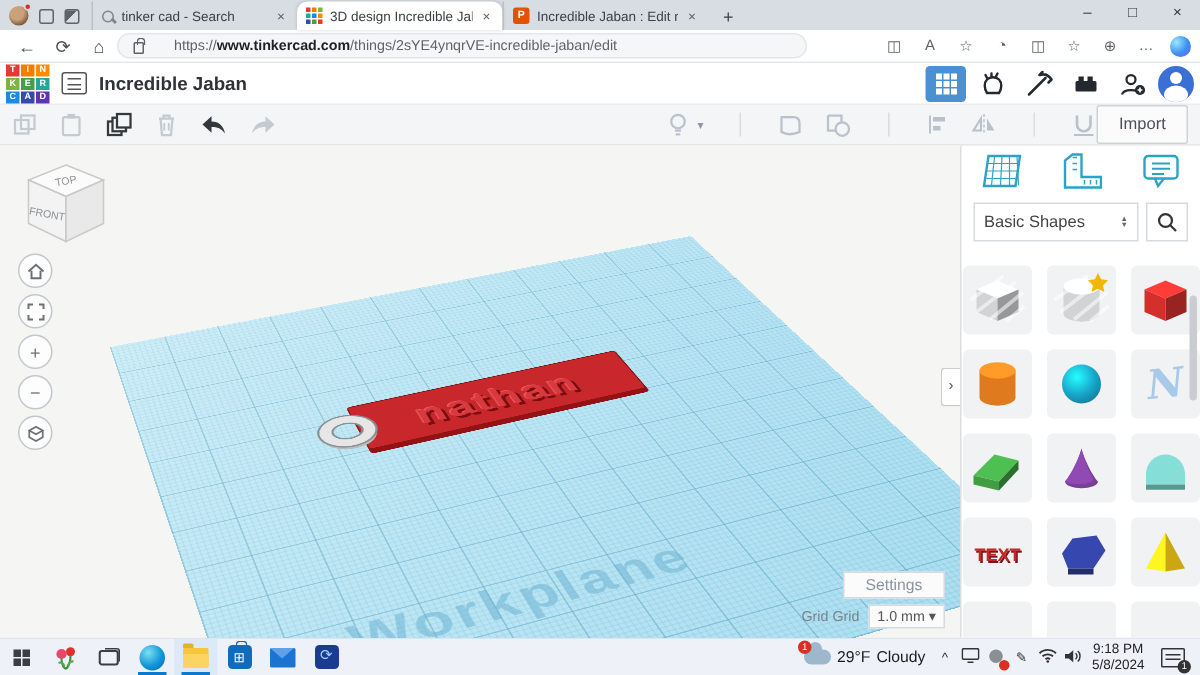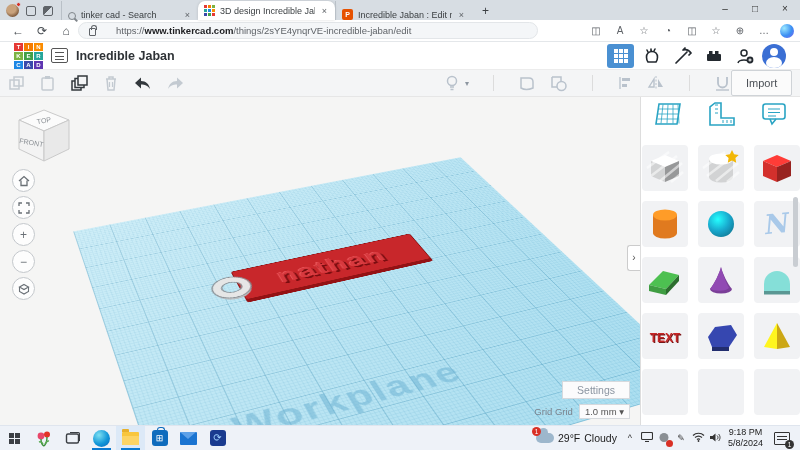--- a/index.html
+++ b/index.html
@@ -10,21 +10,21 @@
   .tabstrip { position:relative; height:20px; background:#d7dde3; display:flex; align-items:flex-end; }
   .ts-left { display:flex; align-items:center; gap:7px; padding:0 8px 3px 6px; }
   .avatar-mini { position:relative; width:13px; height:13px; border-radius:50%;
     background:radial-gradient(circle at 40% 35%, #c9a27c 0 40%, #7a5537 75%, #4c3824); }
   .avatar-mini .dot { position:absolute; right:-2px; top:-2px; width:5px; height:5px; border-radius:50%; background:#d93025; border:1px solid #d7dde3; }
   .sq-icon { width:10px; height:10px; border:1.4px solid #5f6368; border-radius:2px; }
   .sq-icon.fill-corner { background:linear-gradient(135deg,#5f6368 45%,transparent 46%); }
   .tab { position:relative; display:flex; align-items:center; gap:5px; width:137px; height:19px; padding:0 6px; font-size:9px; color:#3c4043; }
   .tab .title { flex:1; white-space:nowrap; overflow:hidden; }
   .tab .x { font-size:9px; color:#5f6368; padding:0 2px; }
-  .tab.inactive { border-left:1px solid #b9c0c7;align-items:flex-end; }
+  .tab.inactive { border-left:1px solid #b9c0c7; }
   .tab.active { background:#ffffff; border-radius:7px 7px 0 0; border-left:none; box-shadow:0 0 3px rgba(0,0,0,.15); }
   .fav { width:11px; height:11px; flex:0 0 auto; }
   .fav-search { border:1.5px solid #80868b; border-radius:50%; width:8px; height:8px; position:relative; }
   .fav-search::after { content:""; position:absolute; width:4px; height:1.5px; background:#80868b; transform:rotate(45deg); right:-3px; bottom:-1px; }
   .fav-grid { display:grid; grid-template-columns:repeat(3,1fr); gap:1px; }
   .fav-grid i { width:3px; height:3px; }
   .fav-print { background:#e65100; border-radius:2px; color:#fff; font-size:7px; line-height:11px; text-align:center; font-weight:bold; }
   .newtab { font-size:12px; color:#3c4043; padding:0 10px 2px 10px; }
   .win-controls { margin-left:auto; display:flex; align-self:flex-start; }
   .win-controls span { width:30px; height:18px; text-align:center; font-size:10px; line-height:18px; color:#333; }
@@ -34,21 +34,21 @@
   .nav-glyph { font-size:12px; color:#4a4f54; width:24px; text-align:center; }
   .url-pill { display:flex; align-items:center; gap:20px; background:#f4f6f8; border:1px solid #e3e6e9; border-radius:11px; height:17px; flex:0 0 460px; padding:0 10px; font-size:9.5px; color:#5f6368; }
   .lock-icon { width:7px; height:8px; border:1.2px solid #5f6368; border-radius:1px; position:relative; margin-top:2px; }
   .lock-icon::before { content:""; position:absolute; top:-4px; left:0.5px; width:4px; height:4px; border:1.2px solid #5f6368; border-bottom:none; border-radius:3px 3px 0 0; }
   .url-pill b { color:#202124; font-weight:bold; }
   .ab-icons { display:flex; align-items:center; margin-left:auto; gap:2px; }
   .ab-icons .g { width:22px; text-align:center; font-size:10px; color:#5f6368; }
   .copilot { width:14px; height:14px; border-radius:50%; background:radial-gradient(circle at 30% 30%, #9be8ff, #3b8ff2 55%, #7a5cf0); margin-left:3px; }
 
   
-  .tc-header { height:28px; background:#fff; display:flex; align-items:center; padding:0 14px; border-bottom:1px solid #ececec; }
+  .tc-header { height:28px; background:#fff; display:flex; align-items:center; padding:0 4px; border-bottom:1px solid #ececec; }
   .tc-logo { display:grid; grid-template-columns:repeat(3,9px); grid-auto-rows:8px; gap:1px; margin-right:8px; }
   .tc-logo span { color:#fff; font-size:6px; font-weight:bold; text-align:center; line-height:8px; }
   .menu-box { width:17px; height:15px; border:1.4px solid #555; border-radius:2px; margin-right:8px; position:relative; }
   .menu-box i { position:absolute; left:3px; right:3px; height:1.3px; background:#555; }
   .menu-box i:nth-child(1){top:3px;} .menu-box i:nth-child(2){top:6.5px;} .menu-box i:nth-child(3){top:10px;}
   .doc-title { font-size:12.5px; font-weight:bold; color:#2f3337; }
   .hdr-right { margin-left:auto; display:flex; align-items:center; gap:4px; }
   .hdr-btn { width:27px; height:24px; display:flex; align-items:center; justify-content:center; }
   .hdr-btn.active { background:#4a90d2; border-radius:3px; }
   .tile-grid { display:grid; grid-template-columns:repeat(3,4px); grid-auto-rows:4px; gap:1px; }
@@ -422,20 +422,35 @@
         <span><svg width="28" height="26" viewBox="0 0 28 26">
               <path d="M8,2 L14,2 L14,17 L27,17 L27,24 L3,24 L3,6 Z" fill="none" stroke="#2aa4c4" stroke-width="1.6"></path>
               <path d="M8,4 h3 M8,8 h3 M8,12 h3 M16,19 v3 M20,19 v3 M24,19 v3" stroke="#2aa4c4" stroke-width="1"></path>
             </svg></span>
         <span><svg width="28" height="26" viewBox="0 0 28 26">
               <rect x="3" y="3" width="22" height="15" rx="2.5" fill="none" stroke="#2aa4c4" stroke-width="1.6"></rect>
               <path d="M8,8 h12 M8,11.5 h12 M8,15 h8" stroke="#2aa4c4" stroke-width="1.2"></path>
               <path d="M10,18 l2,5 4,-5" fill="none" stroke="#2aa4c4" stroke-width="1.6"></path>
             </svg></span>
       </div>
+      <div class="panel-search">
+        <div class="cat-select">
+          <span>Basic Shapes</span>
+          <span class="cat-caret">
+              <span>▲</span>
+              <span>▼</span>
+            </span>
+        </div>
+        <div class="search-btn">
+          <svg width="14" height="14" viewBox="0 0 14 14">
+              <circle cx="6" cy="6" r="4.3" fill="none" stroke="#333" stroke-width="1.5"></circle>
+              <path d="M9.2,9.2 L13,13" stroke="#333" stroke-width="1.5"></path>
+            </svg>
+        </div>
+      </div>
       <div class="shapes-grid" id="shapes-grid">
           <div class="shape-cell">
             <svg width="40" height="40" viewBox="0 0 40 40">
               <polygon points="20,7 34,13 20,19 6,13" fill="rgb(255,255,255)"></polygon>
               <polygon points="6,13 20,19 20,34 6,28" fill="#d2d3d4"></polygon>
               <polygon points="20,19 34,13 34,28 20,34" fill="rgb(151,152,153)"></polygon>
               <g stroke="#ffffff" stroke-width="2.5" opacity="0.55">
                 <line x1="2" y1="20" x2="24" y2="4"></line>
                 <line x1="6" y1="28" x2="32" y2="8"></line>
                 <line x1="15" y1="33" x2="37" y2="15"></line>

